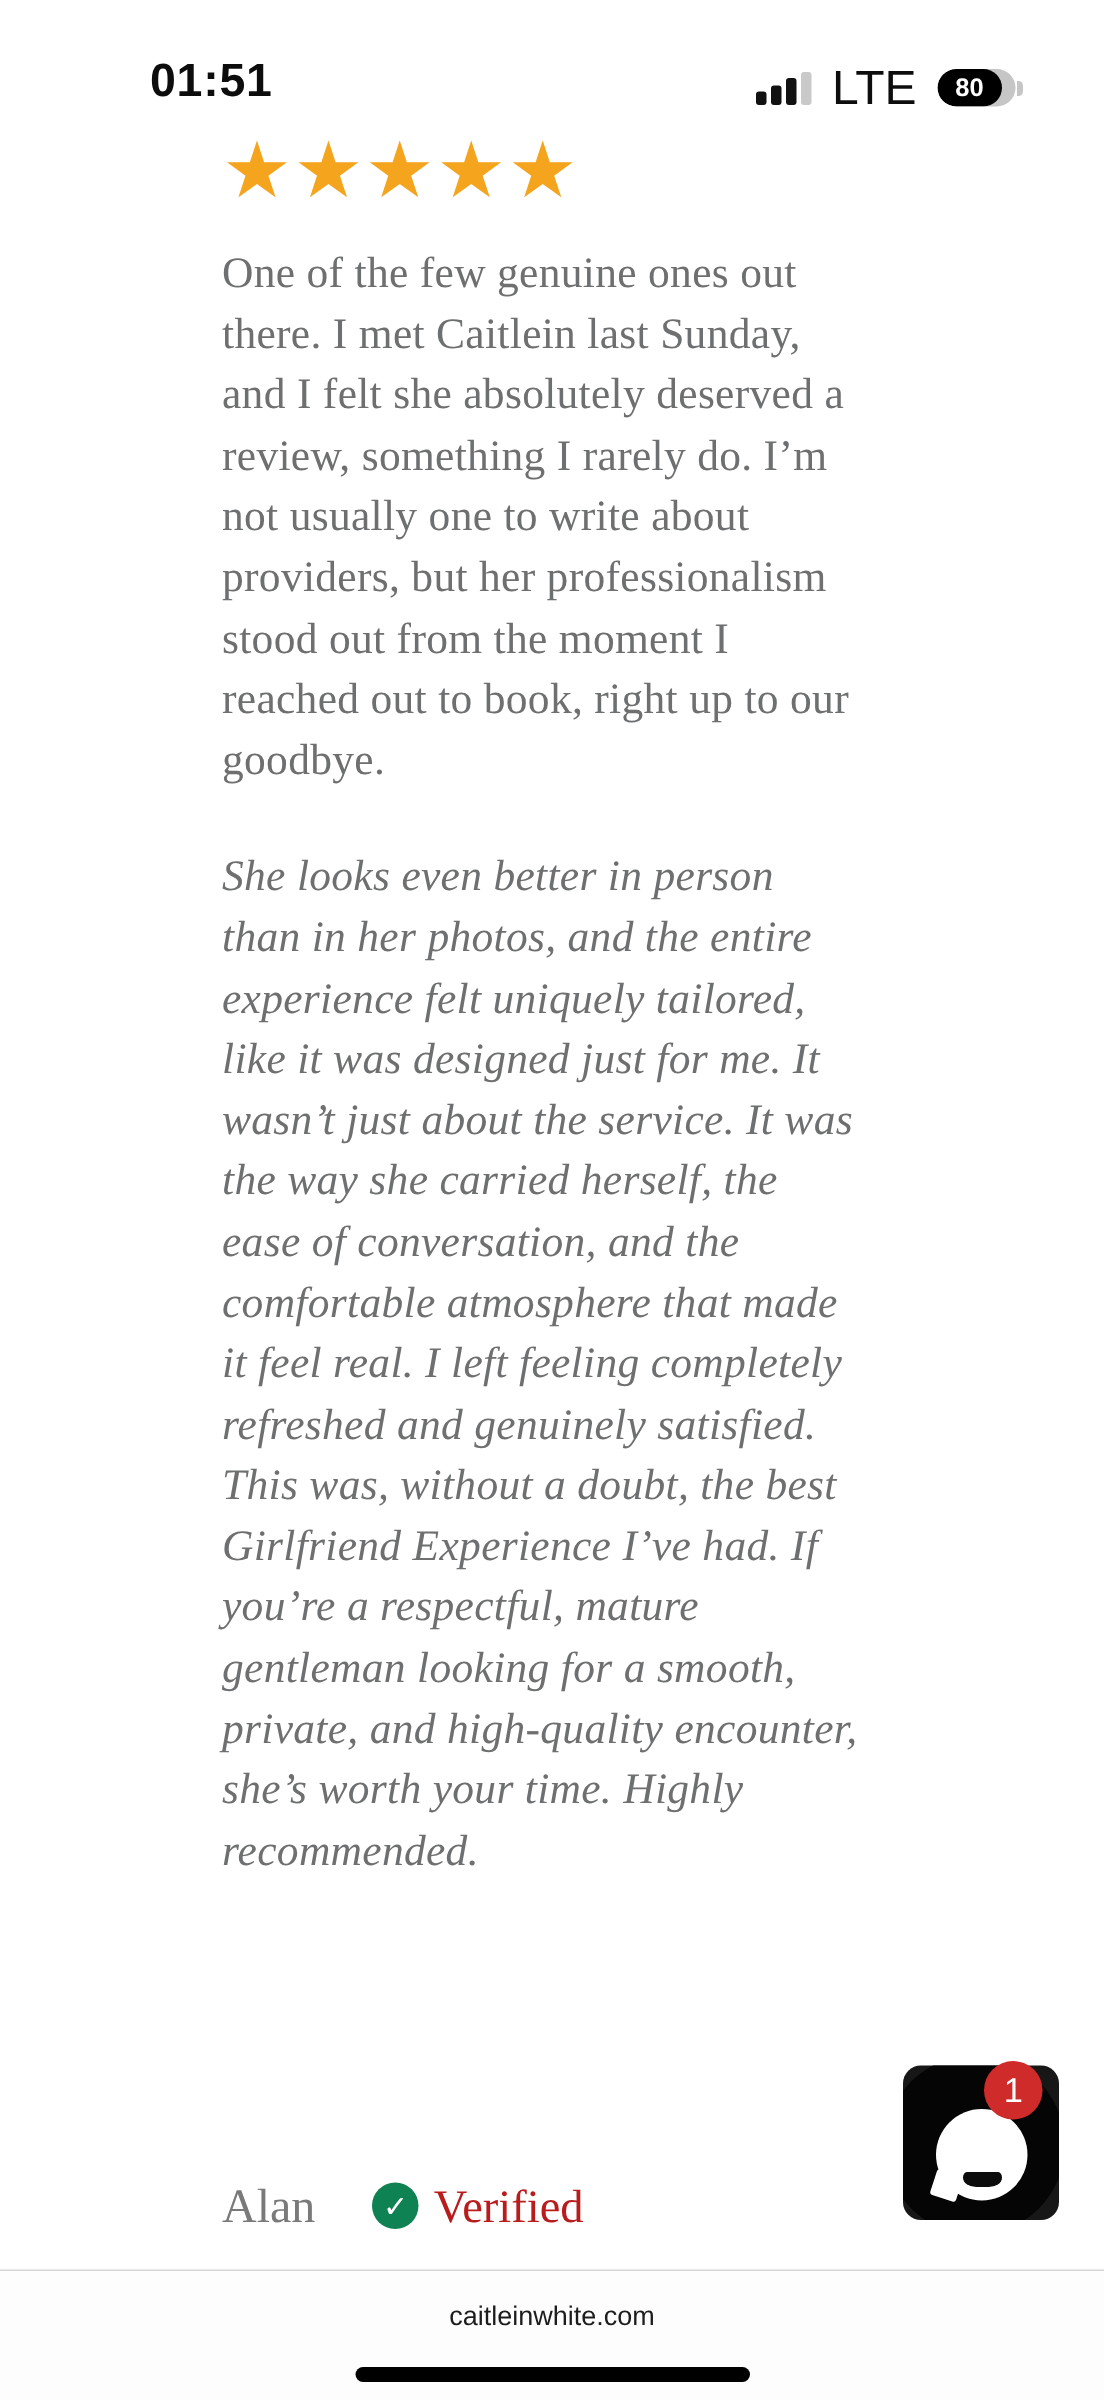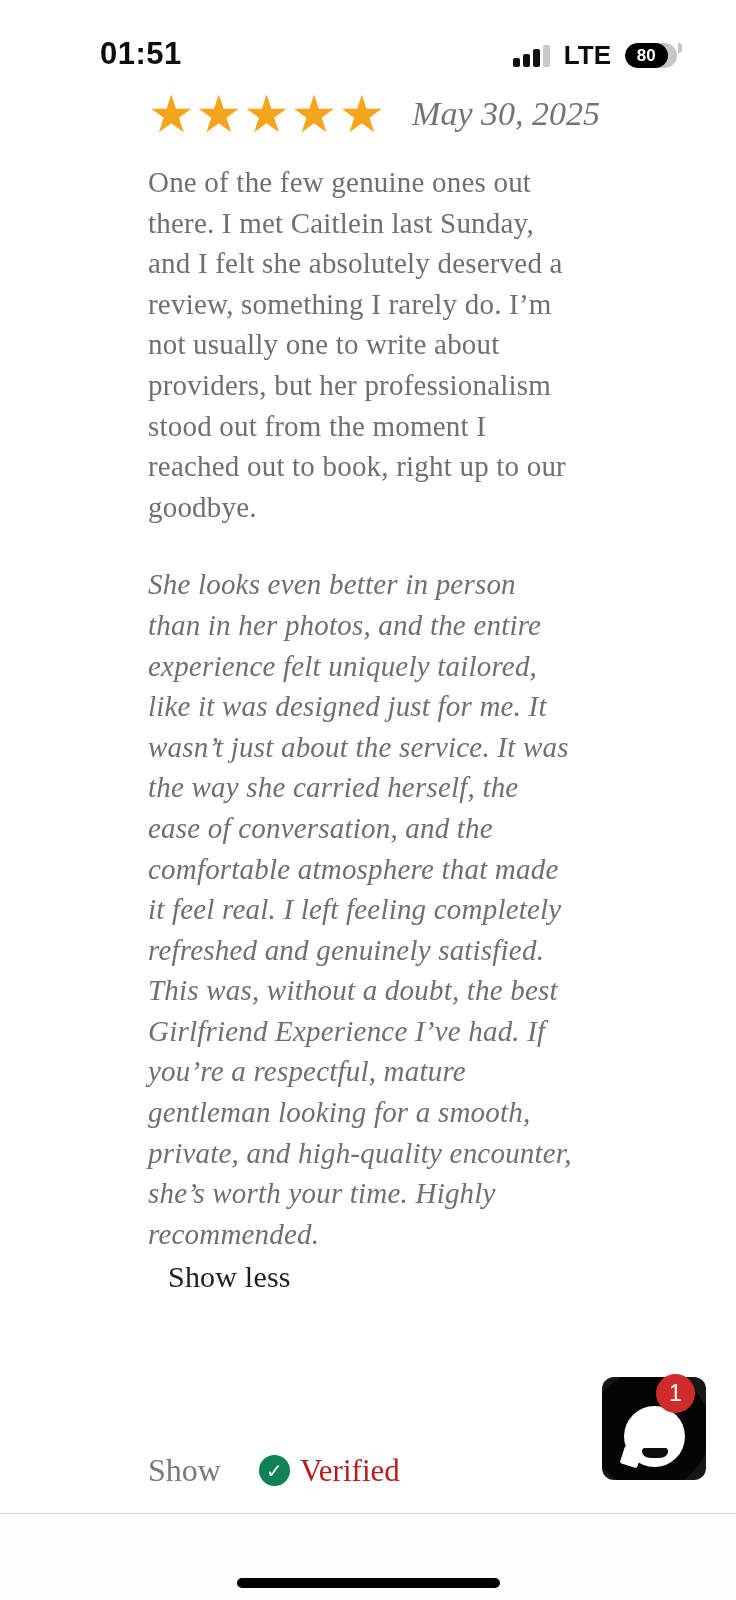--- a/index.html
+++ b/index.html
@@ -24,23 +24,23 @@
     display: flex; align-items: center; gap: 14px;
   }
   .signal-bars { display: flex; align-items: flex-end; gap: 3px; height: 22px; }
   .signal-bars .bar { width: 7px; border-radius: 2px; background: #111; }
   .signal-bars .b1 { height: 9px; }
   .signal-bars .b2 { height: 13px; }
   .signal-bars .b3 { height: 18px; }
   .signal-bars .b4 { height: 22px; background: #c9c9c9; }
   .network-label {
     font-family: "Liberation Sans", sans-serif;
-    font-size: 26px; font-weight: 700; color: #0d0d0d;
-  }
-  .battery { display: flex; align-items: flex-start; }
+    font-size: 32px; font-weight: 400; color: #0d0d0d;
+  }
+  .battery { display: flex; align-items: center; }
   .battery-body {
     width: 52px; height: 25px; border-radius: 13px;
     background: #c6c6c6; overflow: hidden; position: relative;
   }
   .battery-fill {
     position: absolute; left: 0; top: 0; height: 100%; width: 82%;
     background: #000; border-radius: 13px;
     display: flex; align-items: center; justify-content: center;
   }
   .battery-pct {
@@ -173,41 +173,40 @@
       <div class="battery-fill">
         <span class="battery-pct">80</span>
       </div>
     </div>
     <div class="battery-cap"></div>
   </div>
 </div>
 
 <div class="rating-row">
   <span class="stars">★★★★★</span>
-  <span class="review-date">May 30, 2025</span>
 </div>
 
 <div class="review-body">
   <p>One of the few genuine ones out there. I met Caitlein last Sunday, and I felt she absolutely deserved a review, something I rarely do. I’m not usually one to write about providers, but her professionalism stood out from the moment I reached out to book, right up to our goodbye.</p>
   <p>She looks even better in person than in her photos, and the entire experience felt uniquely tailored, like it was designed just for me. It wasn’t just about the service. It was the way she carried herself, the ease of conversation, and the comfortable atmosphere that made it feel real. I left feeling completely refreshed and genuinely satisfied. This was, without a doubt, the best Girlfriend Experience I’ve had. If you’re a respectful, mature gentleman looking for a smooth, private, and high-quality encounter, she’s worth your time. Highly recommended.</p>
-  <span class="show-less">Show less</span>
 </div>
 
 <div class="reviewer-row">
-  <span class="reviewer-name">Show</span>
+  <span class="reviewer-name">Alan</span>
   <span class="verified-badge">
     <span class="verified-check">✓</span>
     <span class="verified-label">Verified</span>
   </span>
 </div>
 
 <div class="chat-widget">
   <div class="inner-circle"></div>
   <div class="chat-bubble">
     <div class="tail"></div>
     <div class="mouth"></div>
   </div>
 </div>
 <div class="chat-badge">1</div>
 
 <div class="bottom-bar">
+  <div class="url-text">caitleinwhite.com</div>
   <div class="home-indicator"></div>
 </div>
 
 </body></html>

